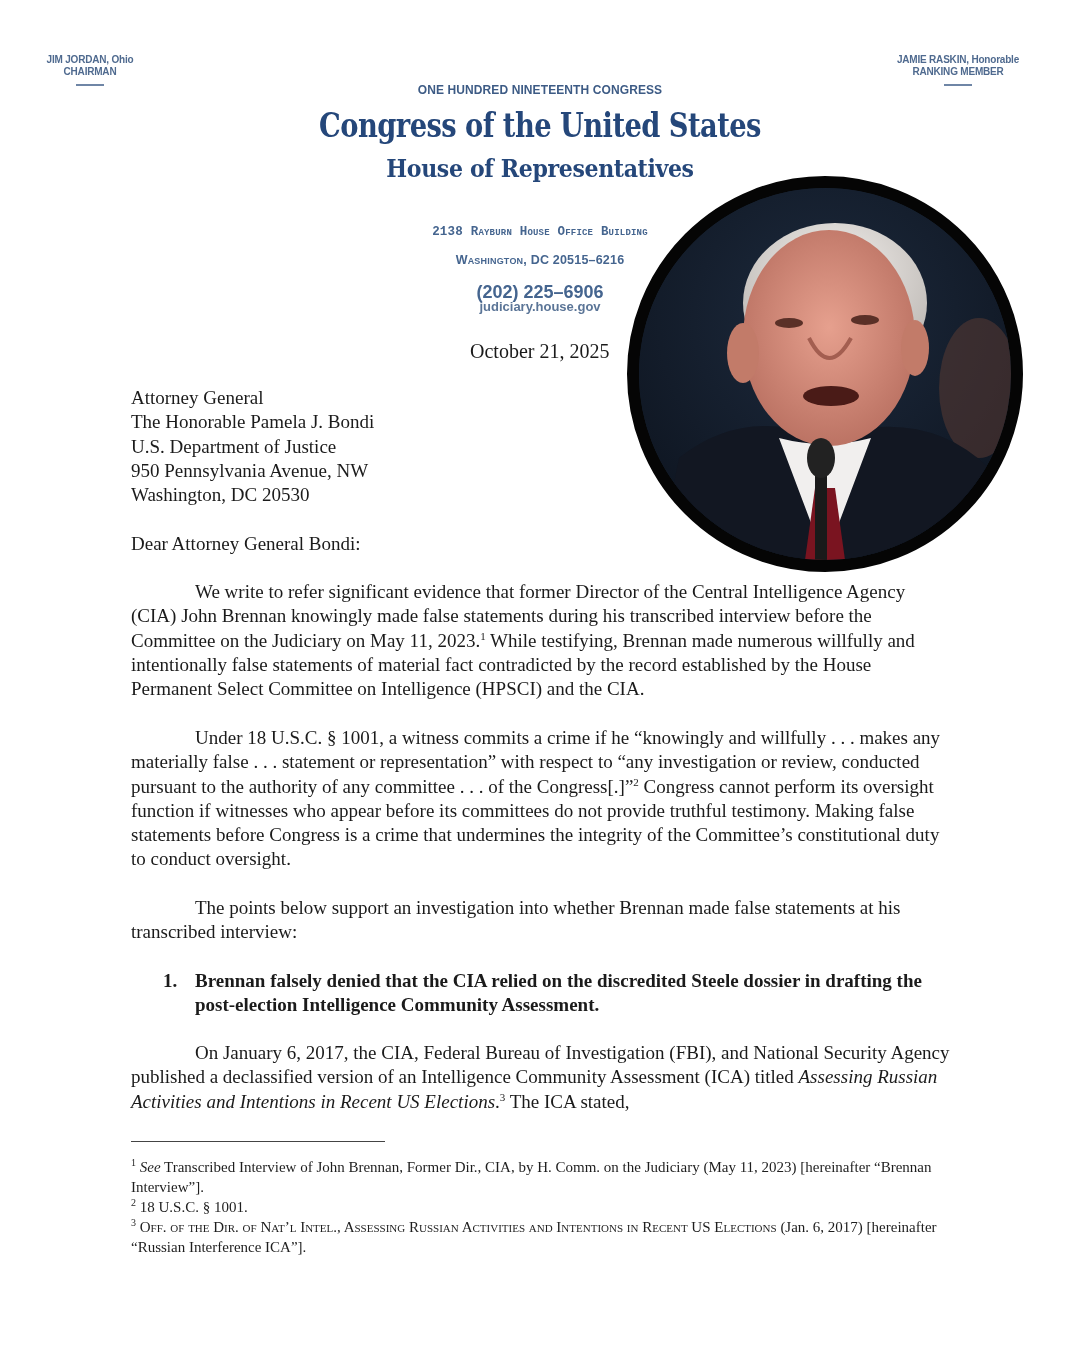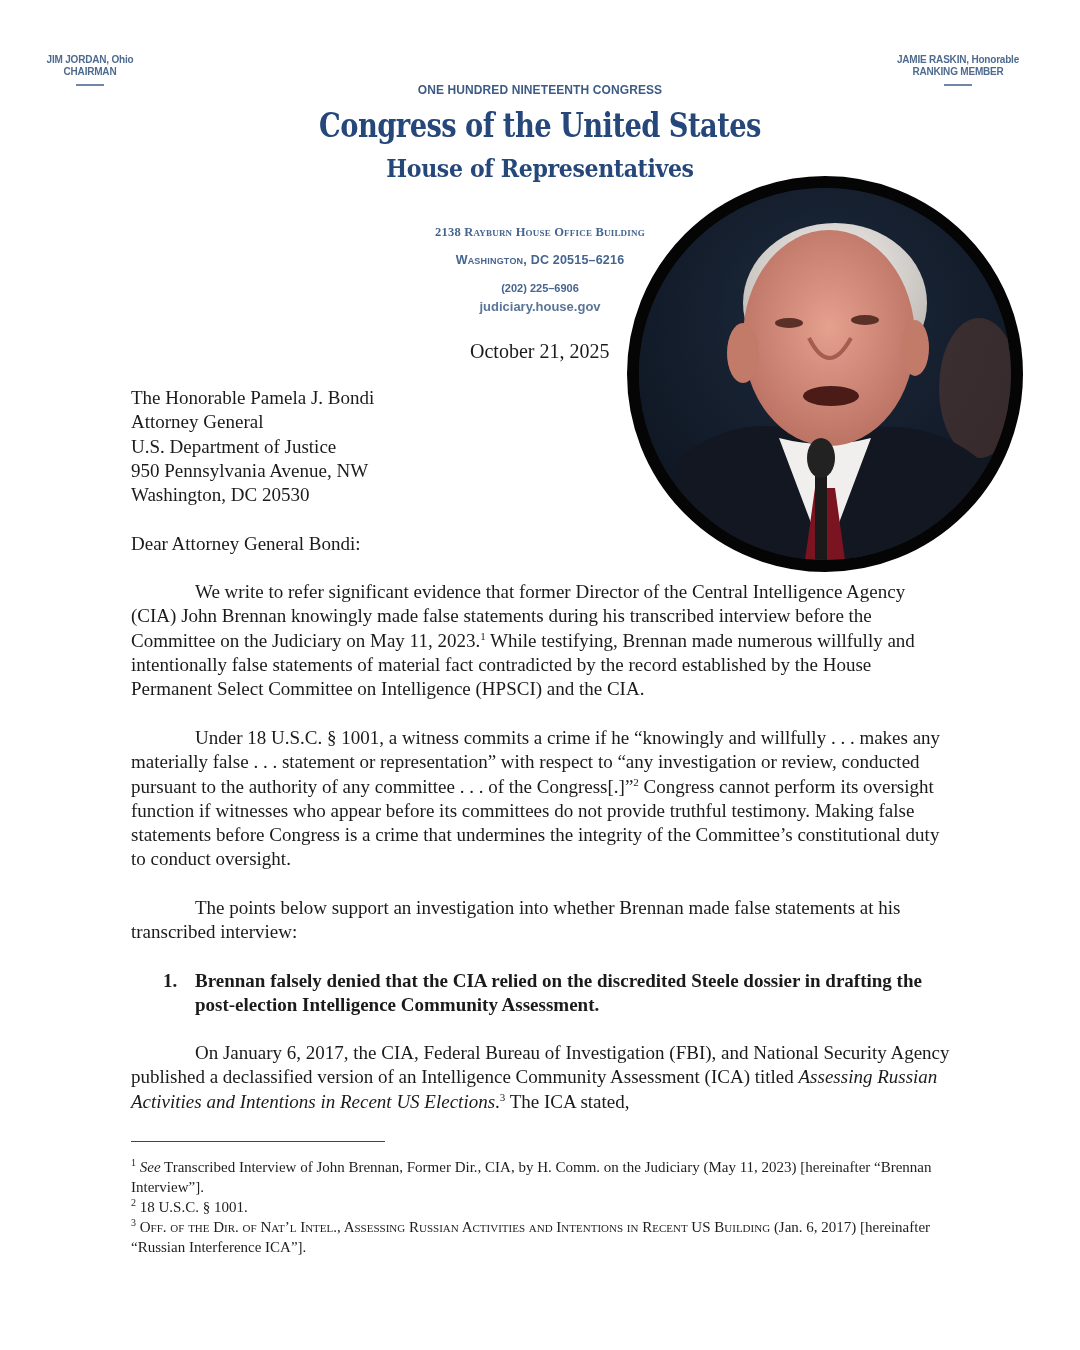--- a/index.html
+++ b/index.html
@@ -13,25 +13,25 @@
     .hdr-right { left: 878px; width: 160px; }
 
     .lh { position: absolute; left: 240px; width: 600px; text-align: center; }
     .lh-congress-no { top: 83px; font-family: "Liberation Sans", sans-serif; font-weight: bold; font-size: 12px;
       color: #3d5b85; letter-spacing: 0.1px; }
     .lh-title { top: 106px; font-family: "DejaVu Serif", serif; font-weight: bold; font-size: 33px; color: #25477a;
       letter-spacing: -0.6px; font-stretch: condensed; transform: scaleX(0.92); }
     .lh-house { top: 154px; font-family: "DejaVu Serif", serif; font-weight: bold; font-size: 24px; color: #25477a;
       letter-spacing: -0.4px; transform: scaleX(0.92); }
     .lh-committee { top: 194px; font-family: "Liberation Sans", sans-serif; font-size: 15px; color: #3b5b88; letter-spacing: 0.4px; }
-    .lh-address { top: 225px; font-family: Liberation Serif, serif; font-weight: bold; font-size: 12.5px;
+    .lh-address { top: 225px; font-family: Liberation Mono, monospace; font-weight: bold; font-size: 12.5px;
       color: #45658f; font-variant: small-caps; letter-spacing: 0.2px; }
     .lh-city { top: 253px; font-family: "Liberation Sans", sans-serif; font-weight: bold; font-size: 12.5px;
       color: #45658f; font-variant: small-caps; letter-spacing: 0.2px; }
-    .lh-phone { top: 282px; font-family: "Liberation Sans", sans-serif; font-weight: bold; font-size: 11px; color: #45658f; }
+    .lh-phone { top: 282px; font-family: "Liberation Sans", sans-serif; font-weight: bold; font-size: 18px; color: #45658f; }
     .lh-web { top: 299px; font-family: "Liberation Sans", sans-serif; font-weight: bold; font-size: 13px; color: #5b7597; }
 
     .date { position: absolute; top: 340px; left: 470px; font-family: "Liberation Serif", serif; font-size: 20px; color: #1b1b1b; }
 
     .photo { position: absolute; left: 627px; top: 176px; width: 372px; height: 372px; border-radius: 50%;
       border: 12px solid #050505; overflow: hidden; background: #15202e; }
     .photo svg { width: 100%; height: 100%; display: block; }
 
     .body-text { font-family: "Liberation Serif", serif; font-size: 19px; line-height: 24.3px; color: #1b1b1b; }
     .addr { position: absolute; left: 131px; top: 386px; }
@@ -115,22 +115,22 @@
       <ellipse cx="150" cy="135" rx="14" ry="5" fill="#5a3027"></ellipse>
       <ellipse cx="226" cy="132" rx="14" ry="5" fill="#5a3027"></ellipse>
       <path d="M170 150 Q190 190 212 150" fill="none" stroke="#a35e50" stroke-width="4"></path>
       <ellipse cx="192" cy="208" rx="28" ry="10" fill="#4a1b17"></ellipse>
       <rect x="176" y="268" width="12" height="104" fill="#1a1a1a"></rect>
       <ellipse cx="182" cy="270" rx="14" ry="20" fill="#222"></ellipse>
     </svg>
   </div>
 
   <div class="addr body-text">
+    <div>Attorney General</div>
     <div>The Honorable Pamela J. Bondi</div>
-    <div>Attorney General</div>
     <div>U.S. Department of Justice</div>
     <div>950 Pennsylvania Avenue, NW</div>
     <div>Washington, DC 20530</div>
   </div>
 
   <div class="salutation body-text">Dear Attorney General Bondi:</div>
 
   <div class="para p1 body-text"><span class="indent"></span><span>We write to refer significant evidence that former Director of the Central Intelligence Agency (CIA) John Brennan knowingly made false statements during his transcribed interview before the Committee on the Judiciary on May 11, 2023.</span><sup>1</sup><span> While testifying, Brennan made numerous willfully and intentionally false statements of material fact contradicted by the record established by the House Permanent Select Committee on Intelligence (HPSCI) and the CIA.</span></div>
 
   <div class="para p2 body-text"><span class="indent"></span><span>Under 18 U.S.C. § 1001, a witness commits a crime if he “knowingly and willfully . . . makes any materially false . . . statement or representation” with respect to “any investigation or review, conducted pursuant to the authority of any committee . . . of the Congress[.]”</span><sup>2</sup><span> Congress cannot perform its oversight function if witnesses who appear before its committees do not provide truthful testimony. Making false statements before Congress is a crime that undermines the integrity of the Committee’s constitutional duty to conduct oversight.</span></div>
@@ -143,15 +143,15 @@
   </div>
 
   <div class="para p4 body-text"><span class="indent"></span><span>On January 6, 2017, the CIA, Federal Bureau of Investigation (FBI), and National Security Agency published a declassified version of an Intelligence Community Assessment (ICA) titled </span><em>Assessing Russian Activities and Intentions in Recent US Elections</em><span>.</span><sup>3</sup><span> The ICA stated,</span></div>
 
   <div class="fn-rule"></div>
 
   <div class="fn fn1"><sup>1</sup> <em>See</em><span> Transcribed Interview of John Brennan, Former Dir., CIA, by H. Comm. on the Judiciary (May 11, 2023) [hereinafter “Brennan Interview”].</span></div>
 
   <div class="fn fn2"><sup>2</sup><span> 18 U.S.C. § 1001.</span></div>
 
-  <div class="fn fn3"><sup>3</sup><span class="sc"> Off. of the Dir. of Nat’l Intel., Assessing Russian Activities and Intentions in Recent US Building</span><span> (Jan. 6, 2017) [hereinafter “Russian Interference ICA”].</span></div>
+  <div class="fn fn3"><sup>3</sup><span class="sc"> Off. of the Dir. of Nat’l Intel., Assessing Russian Activities and Intentions in Recent US Elections</span><span> (Jan. 6, 2017) [hereinafter “Russian Interference ICA”].</span></div>
 
 </div>
 
 </body></html>

